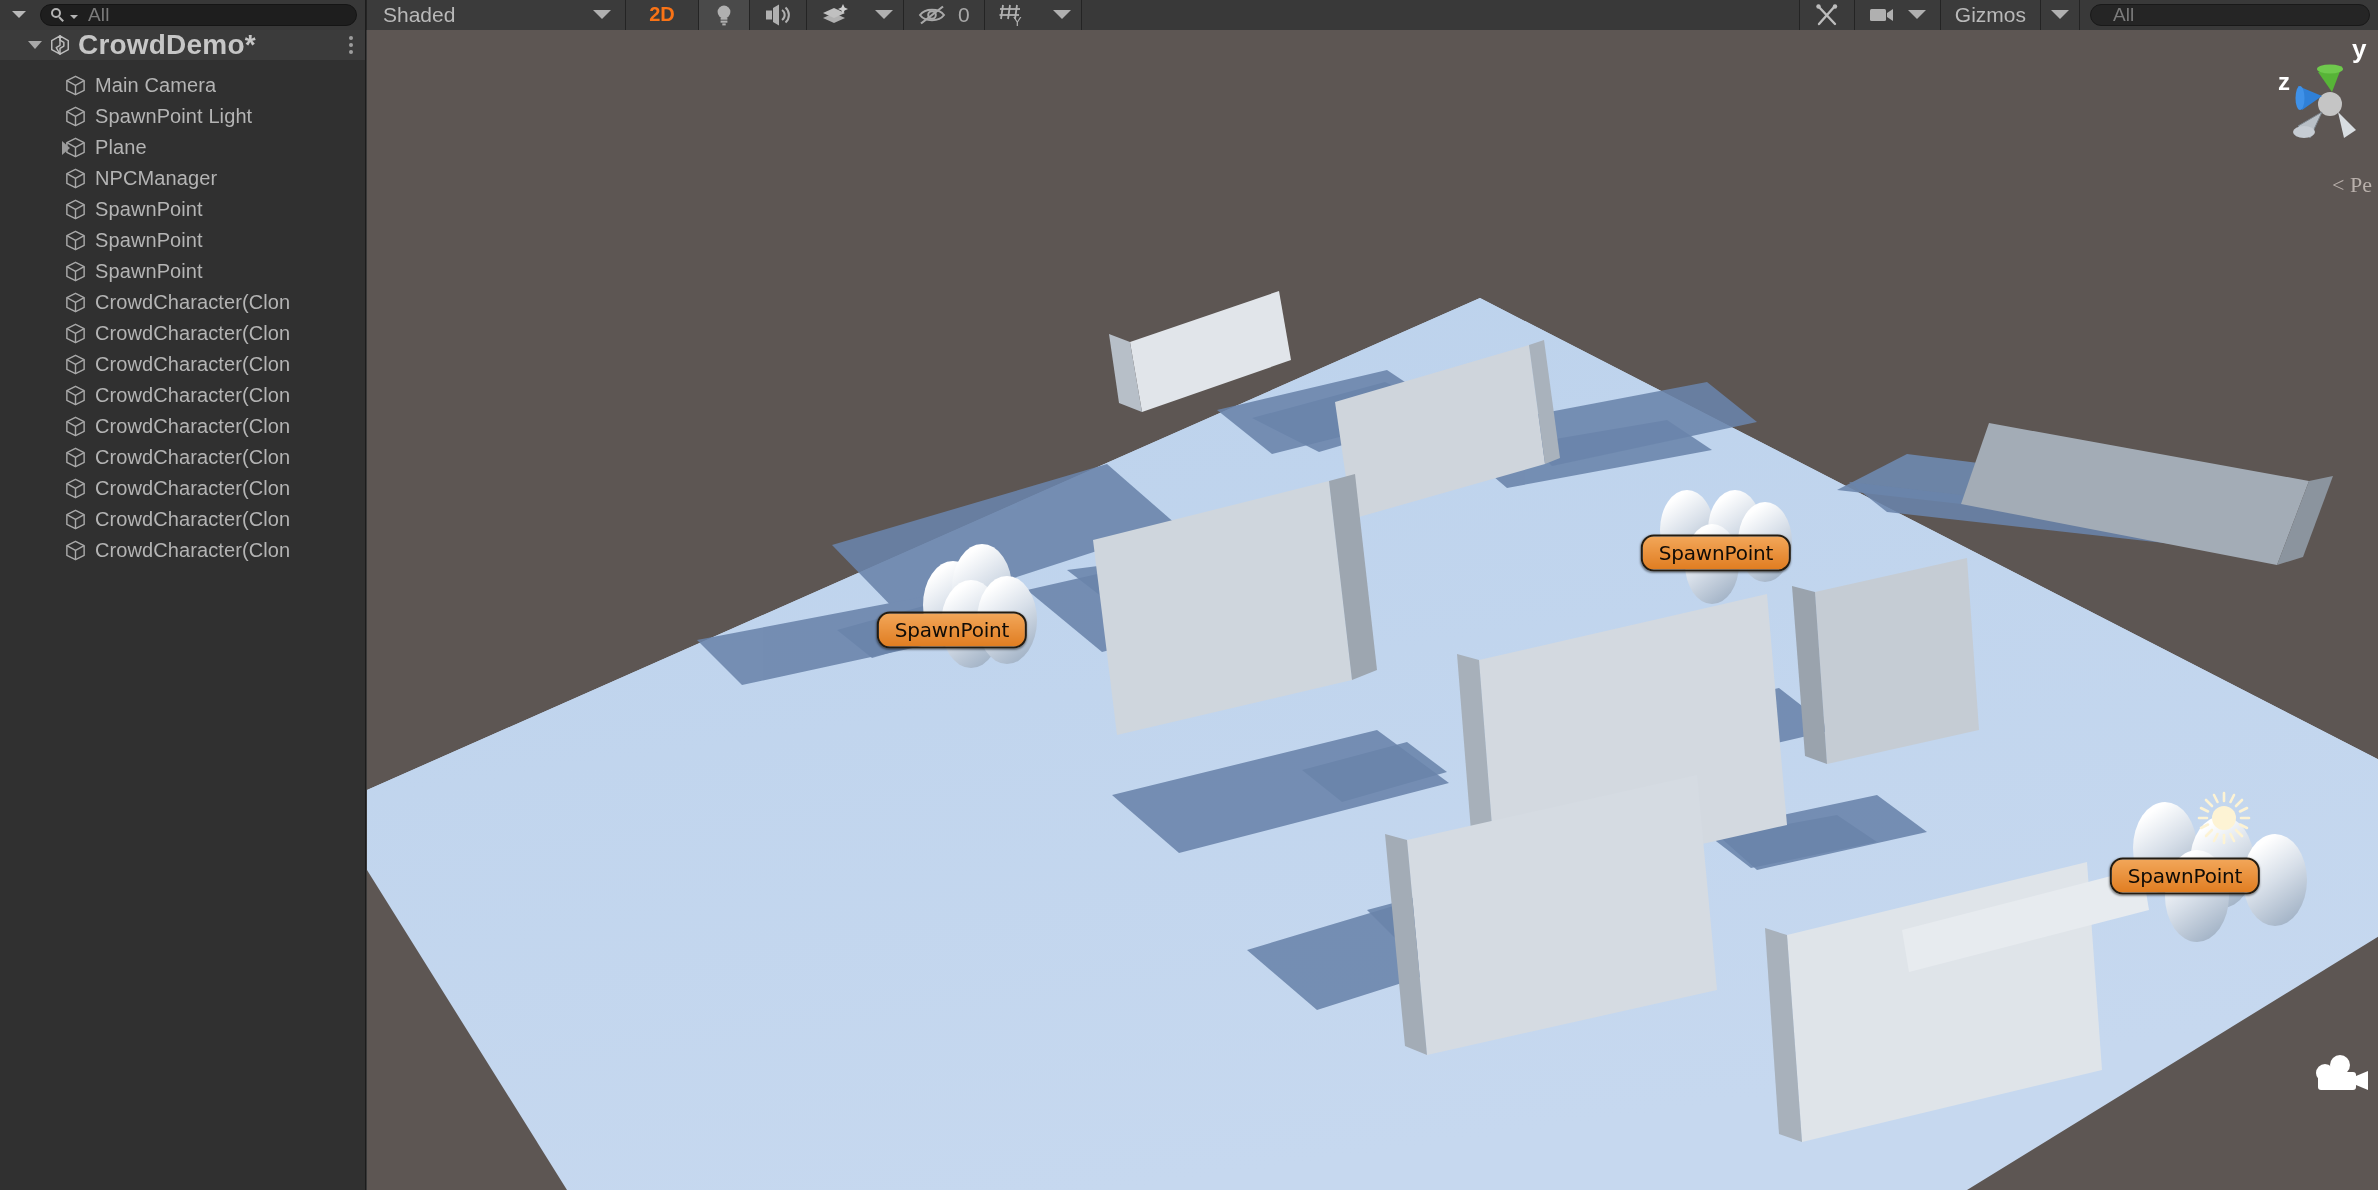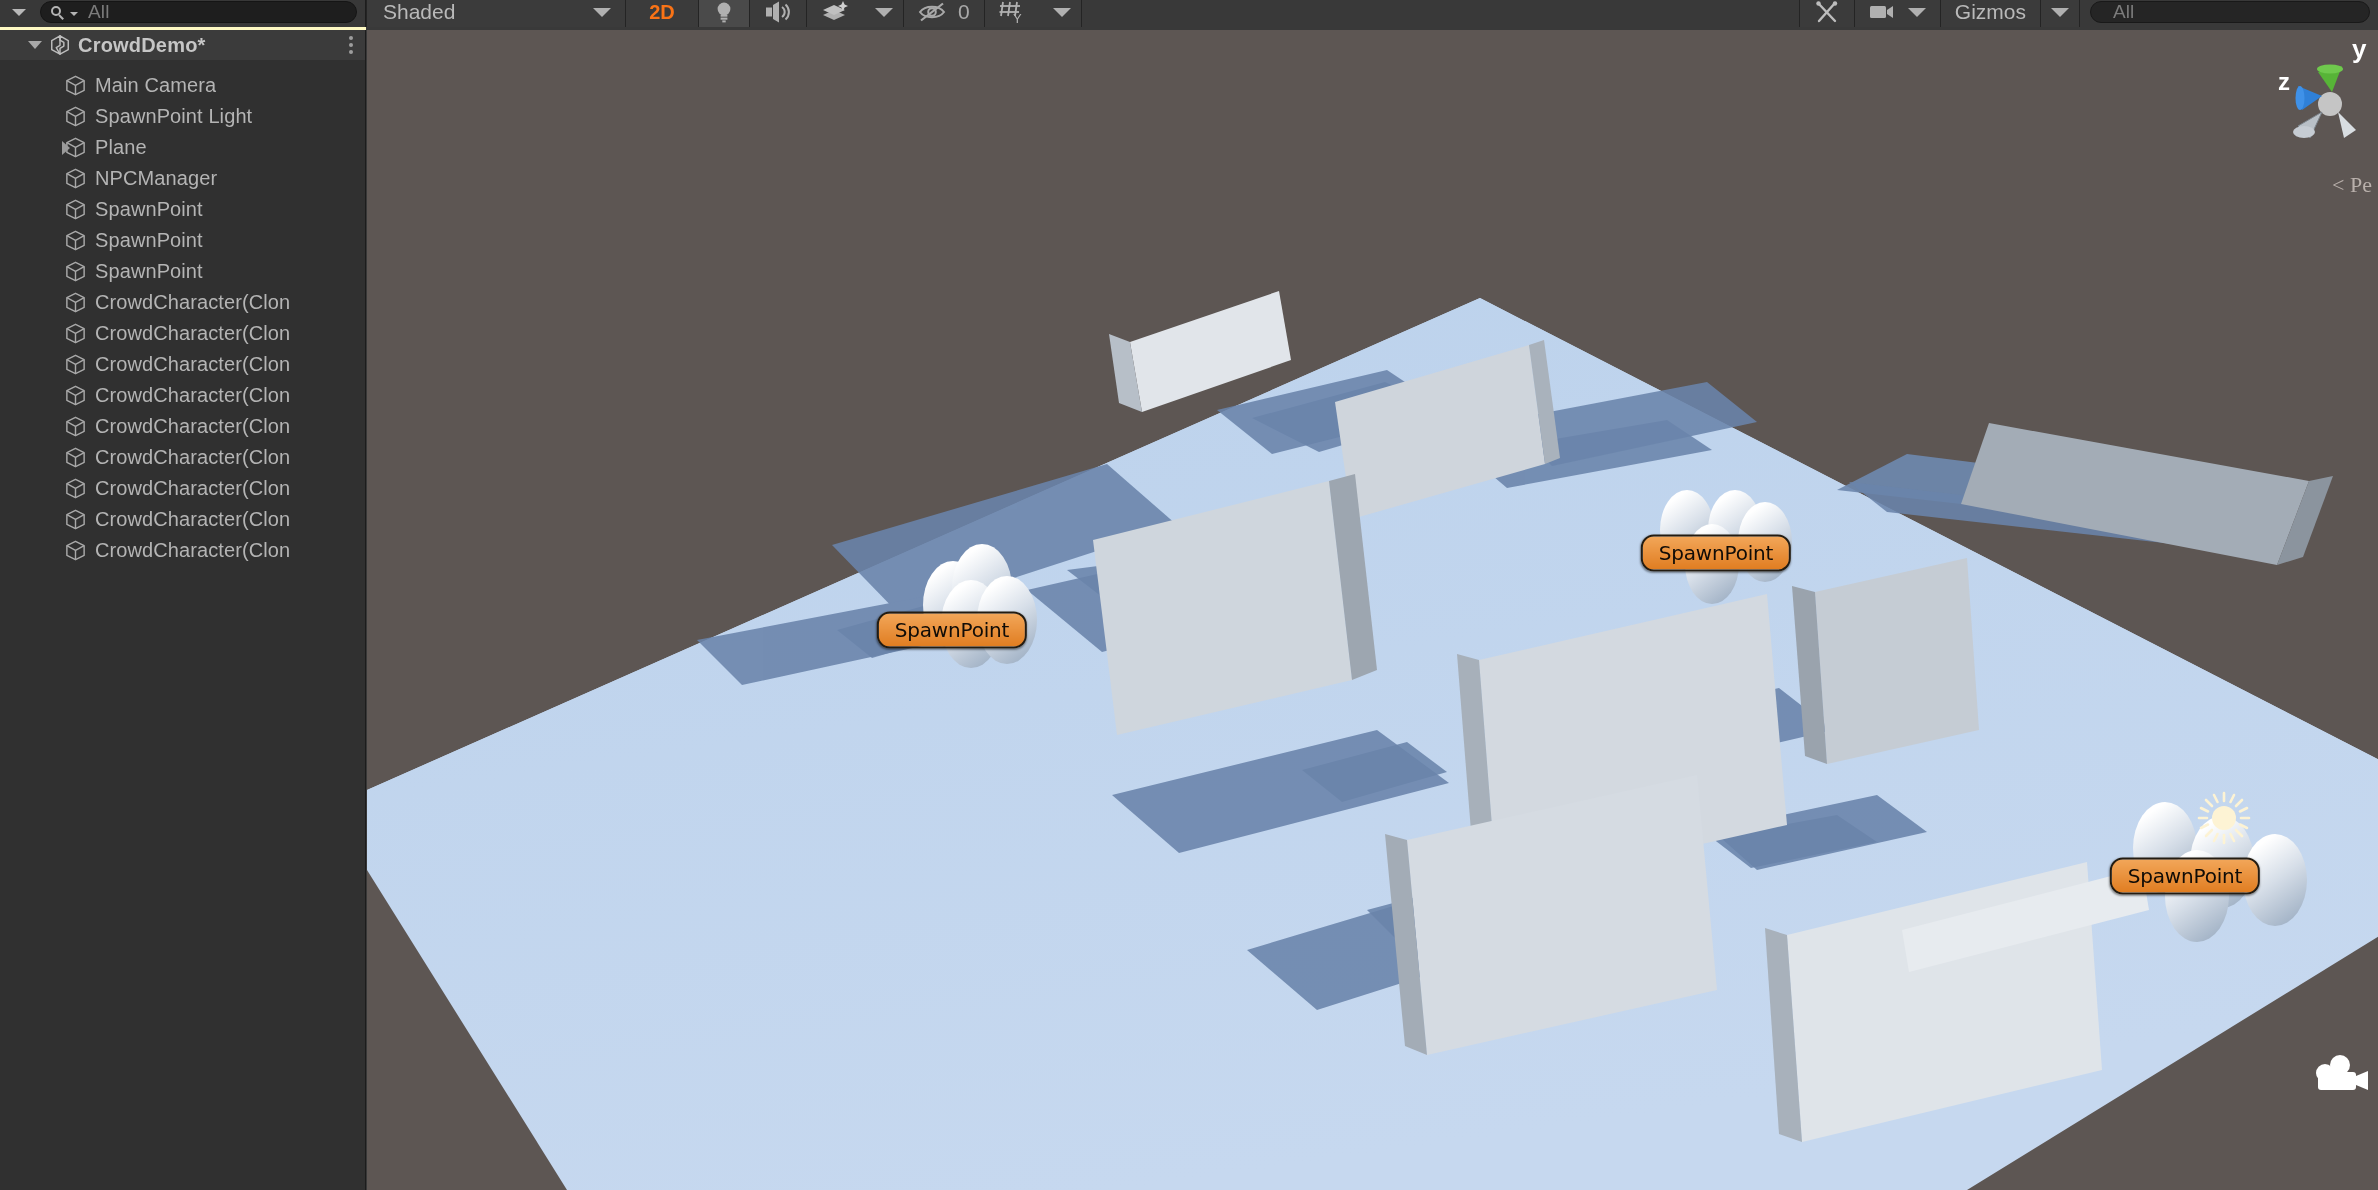--- a/index.html
+++ b/index.html
@@ -8,21 +8,21 @@
     background:#383838;
     font-family:"Liberation Sans", sans-serif;
     -webkit-font-smoothing:antialiased;
   }
   #app { position:relative; width:2378px; height:1190px; }
 
   
   .toolbar {
     position:absolute; left:0; top:0; width:2378px; height:30px;
     background:#2b2b2b; display:flex; align-items:center;
-    border-bottom:6px solid #fef9c3;
+    border-bottom:1px solid #fef9c3;
   }
   
   .tb-left {
     width:366px; height:30px; display:flex; align-items:center;
     background:#383838; padding-left:2px; border-right:1px solid #1d1d1d;
   }
   .tb-caret-btn {
     width:34px; height:26px; display:flex; align-items:center; justify-content:center;
   }
   .caret-down {
@@ -98,21 +98,21 @@
   }
   .tri-down {
     width:0;height:0;border-left:7px solid transparent;border-right:7px solid transparent;
     border-top:8px solid #a8a8a8; flex:none;
   }
   .tri-right {
     width:0;height:0;border-top:7px solid transparent;border-bottom:7px solid transparent;
     border-left:8px solid #9a9a9a; flex:none;
   }
   .unity-logo { width:22px; height:22px; flex:none; }
-  .scene-name { color:#c6c6c6; font-size:20px; font-weight:bold; letter-spacing:.2px; }
+  .scene-name { color:#c6c6c6; font-size:28px; font-weight:bold; letter-spacing:.2px; }
   .kebab { margin-left:auto; margin-right:12px; display:flex; flex-direction:column; gap:3px; }
   .kebab i { width:4px;height:4px;border-radius:50%;background:#9d9d9d;display:block; }
 
   .tree { padding-top:1px;margin-top:8px; }
   .node {
     height:31px; display:flex; align-items:center; gap:8px; padding-left:64px; position:relative;
     white-space:nowrap;
   }
   .node .tri-slot {
     position:absolute; left:62px; top:0; height:31px; display:flex; align-items:center;

